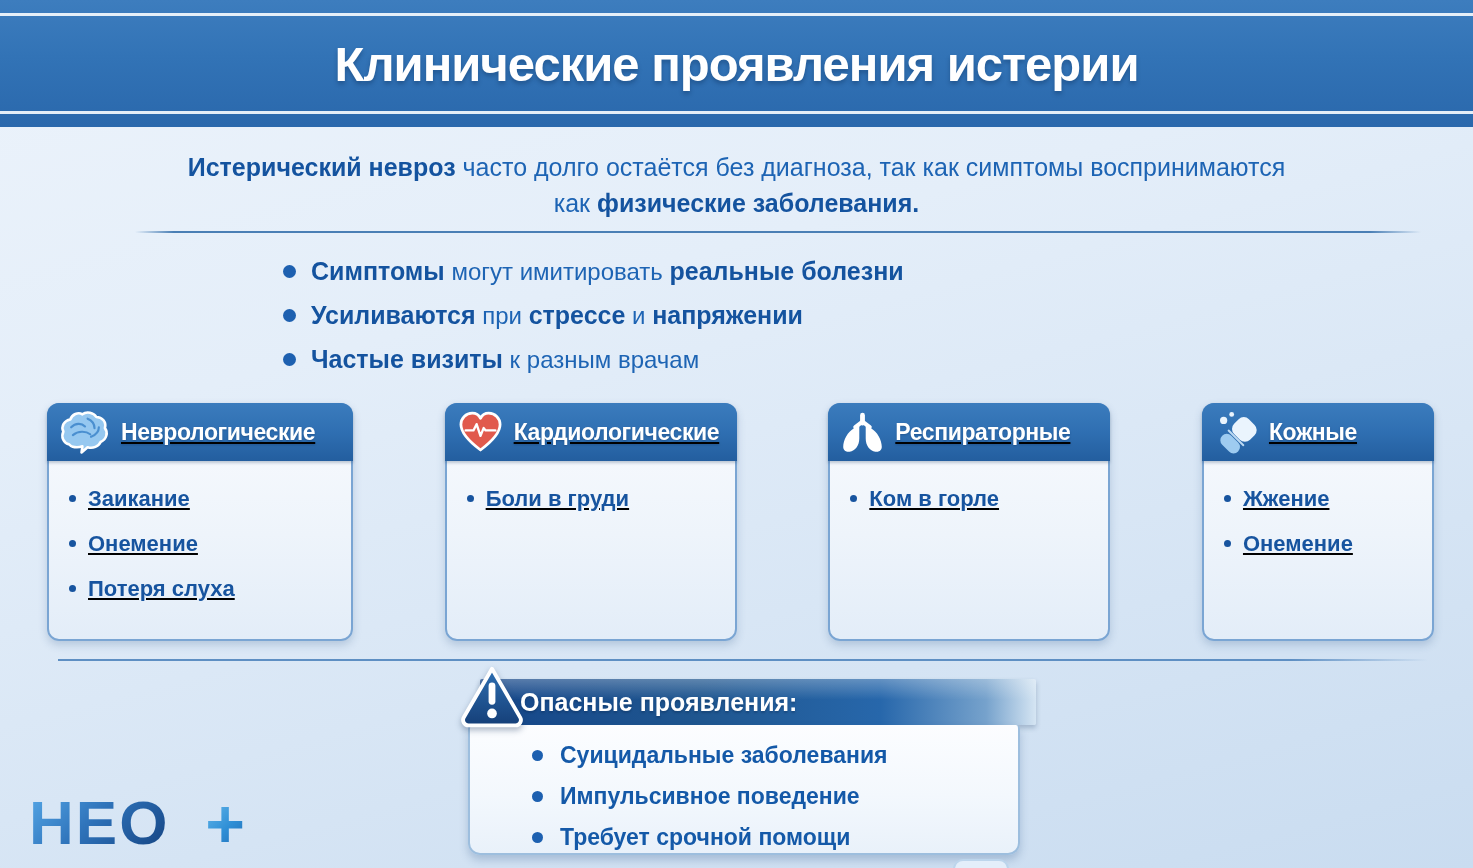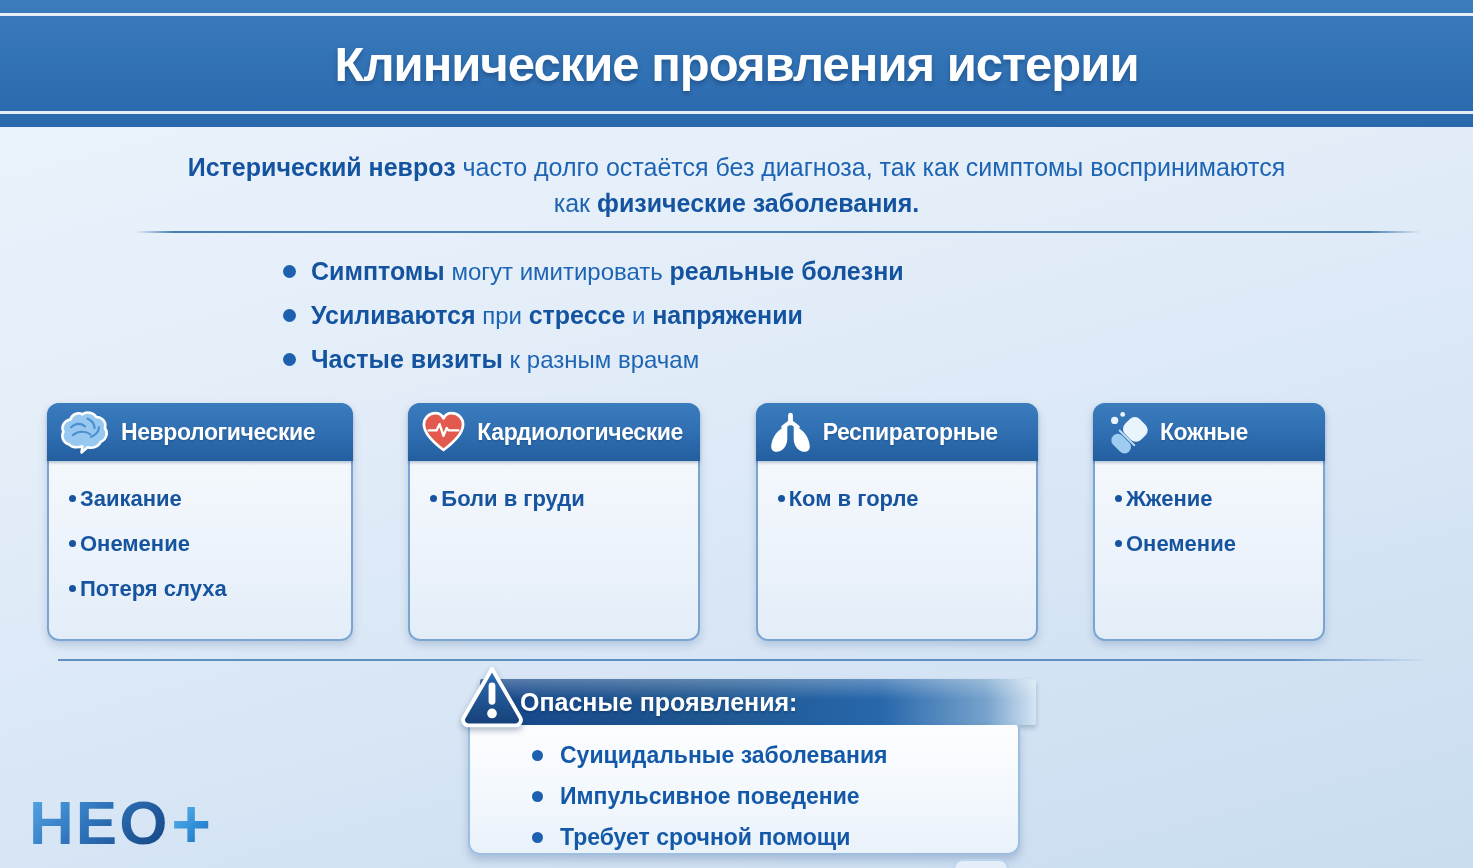--- a/index.html
+++ b/index.html
@@ -24,38 +24,38 @@
   .intro b{color:#14539f;font-weight:700;}
   .intro-divider{position:absolute;top:231px;left:135px;width:1286px;height:2px;
     background:linear-gradient(90deg,rgba(74,127,181,0) 0%,#4a7fb5 3%,#4a7fb5 96%,rgba(74,127,181,0) 100%);}
   
   .key-points{position:absolute;top:256px;left:283px;}
   .kp-row{display:flex;align-items:center;gap:15px;height:30px;margin-bottom:14px;}
   .kp-dot{width:13px;height:13px;border-radius:50%;background:#1d60b0;flex:0 0 13px;}
   .kp-text{font-size:24px;color:#1d64b4;white-space:nowrap;}
   .kp-text b{font-size:25px;color:#14539f;font-weight:700;}
   
-  .cards{position:absolute;top:403px;left:47px;width:1278px;display:flex;justify-content:space-between;}
+  .cards{position:absolute;top:403px;left:47px;width:1387px;display:flex;justify-content:space-between;text-decoration:underline;}
   .card{height:238px;box-sizing:border-box;border:2px solid #7aa5d3;border-radius:12px;
     background:linear-gradient(180deg,#f9fbfe 0%,#eef4fb 55%,#e3edf8 100%);
     box-shadow:0 4px 9px rgba(40,80,130,.22);position:relative;}
   .card:nth-child(1){width:306px;}
   .card:nth-child(2){width:292px;}
   .card:nth-child(3){width:282px;}
   .card:nth-child(4){width:232px;}
   .card:nth-child(5){width:224px;}
   .card-header{height:58px;margin:-2px -2px 0 -2px;border-radius:12px 12px 0 0;
     background:linear-gradient(180deg,#3b7cbd 0%,#2f6fb2 50%,#235e9f 100%);
     display:flex;align-items:center;gap:10px;padding:0 8px 0 12px;
     box-shadow:0 2px 3px rgba(20,50,90,.25);}
   .card-icon{flex:0 0 auto;display:flex;align-items:center;}
   .card-title{color:#fff;font-weight:700;font-size:23px;letter-spacing:-.4px;
     text-shadow:0 1px 2px rgba(10,40,80,.3);white-space:nowrap;}
   .card-items{padding:25px 6px 0 20px;display:flex;flex-direction:column;gap:19px;}
-  .card-item{display:flex;gap:4px;font-weight:700;font-size:22px;color:#17549f;
+  .card-item{display:flex;gap:12px;font-weight:700;font-size:22px;color:#17549f;
     line-height:26px;white-space:pre-line;}
   .ci-dot{width:7px;height:7px;border-radius:50%;background:#17549f;flex:0 0 7px;margin-top:9px;}
   .section-divider{position:absolute;top:659px;left:58px;width:1370px;height:2px;
     background:linear-gradient(90deg,#5e8fc3 0%,#5e8fc3 90%,rgba(94,143,195,0) 100%);}
   
   .warning-ribbon{position:absolute;left:480px;top:679px;width:556px;height:46px;
     box-sizing:border-box;display:flex;align-items:center;padding-left:40px;
     background:
       linear-gradient(180deg,rgba(255,255,255,.28) 0%,rgba(255,255,255,0) 45%),
       linear-gradient(90deg,#16478a 0%,#1f568f 40%,#2767ab 72%,#76a2cc 91%,#d5e5f3 100%);
@@ -68,21 +68,21 @@
     box-sizing:border-box;border:2px solid #9dbede;border-top:none;
     border-radius:4px 4px 12px 12px;
     background:linear-gradient(180deg,#fcfdff 0%,#f3f8fd 55%,#e9f1fa 100%);
     box-shadow:0 5px 9px rgba(40,80,130,.25);}
   .warning-items{padding:17px 0 0 62px;display:flex;flex-direction:column;gap:14px;}
   .warning-item{display:flex;align-items:center;gap:17px;
     font-weight:700;font-size:23px;color:#1459a8;}
   .wi-dot{width:11px;height:11px;border-radius:50%;background:#1d60b0;flex:0 0 11px;}
   
   .logo{position:absolute;left:29px;top:788px;font-weight:800;font-size:62px;
-    letter-spacing:2px;line-height:70px;display:flex;align-items:flex-end;}
+    letter-spacing:2px;line-height:70px;display:flex;align-items:flex-end;gap:34px;}
   .logo-neo{background:linear-gradient(135deg,#58abea 0%,#2f73ba 45%,#123f7d 100%);
     -webkit-background-clip:text;background-clip:text;color:transparent;}
   .logo-plus{background:linear-gradient(135deg,#79c6f2 0%,#2f8fd6 55%,#1b5ea8 100%);
     -webkit-background-clip:text;background-clip:text;color:transparent;
     font-size:68px;margin-left:2px;font-weight:800;}
   .bottom-deco{position:absolute;left:953px;top:859px;width:52px;height:20px;
     border-radius:10px;background:#e3eefa;border:2px solid #bcd5ec;}
 </style>
 </head>
 <body>

